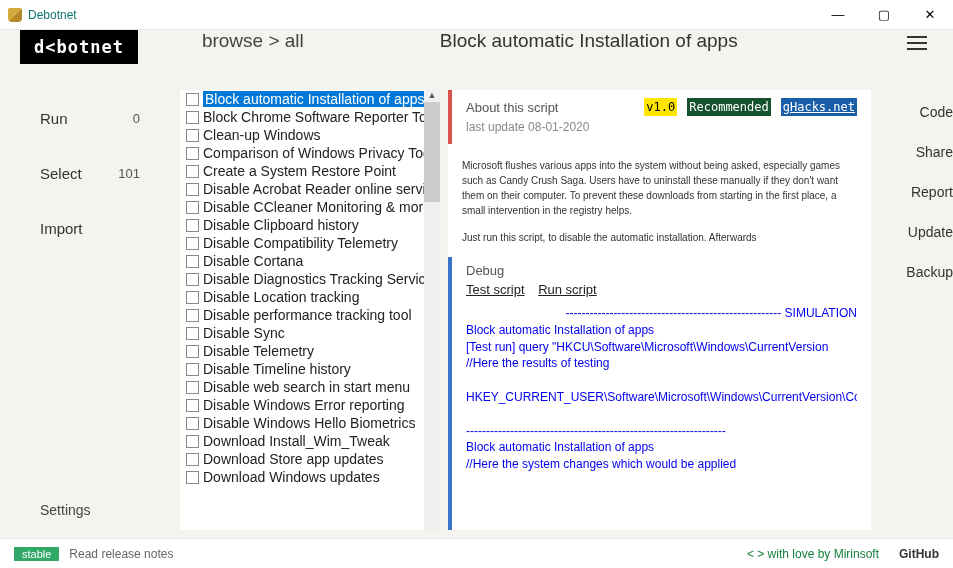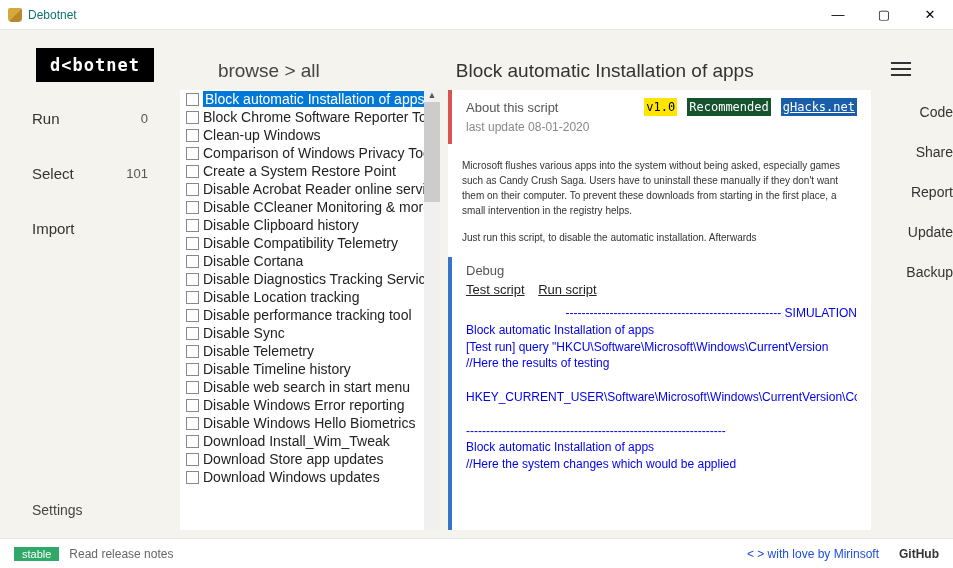--- a/index.html
+++ b/index.html
@@ -2,28 +2,28 @@
 <html><head>
 <meta charset="utf-8">
 <style>
 *{box-sizing:border-box;margin:0;padding:0;font-family:"Segoe UI",Arial,sans-serif}
 body{background:#f5f3ed;width:953px;height:568px;overflow:hidden;display:flex;flex-direction:column}
 .titlebar{height:30px;background:#fff;display:flex;align-items:center;padding-left:8px;border-bottom:1px solid #e5e5e5}
 .titlebar .shield{width:14px;height:14px;margin-right:6px;background:linear-gradient(135deg,#d4a93b 50%,#b58929 50%);border-radius:2px 2px 4px 4px}
 .titlebar .title{font-size:12px;color:#0f766e}
 .titlebar .winbtns{margin-left:auto;display:flex}
 .titlebar .winbtn{width:46px;height:30px;display:flex;align-items:center;justify-content:center;font-size:13px;font-family:Arial}
-.topbar{height:52px;display:flex;align-items:flex-end;padding:0 36px;gap:26px}
+.topbar{height:52px;display:flex;align-items:flex-start;padding:0 20px;gap:26px}
 .logo{background:#000;color:#fff;padding:7px 14px;font-size:17px;font-weight:bold;font-family:monospace;letter-spacing:1px}
 .breadcrumb{font-size:19px;color:#444;margin-left:38px}
 .pgtitle{font-size:19px;color:#333;margin-left:110px}
 .hamburger{margin-left:auto;display:flex;flex-direction:column;gap:4px;padding:6px}
 .hamburger span{width:20px;height:2px;background:#333}
 .main{flex:1;display:flex;min-height:0}
-.leftnav{width:180px;display:flex;flex-direction:column;padding:18px 8px 0}
+.leftnav{width:180px;display:flex;flex-direction:column;padding:18px 16px 0}
 .navitem{display:flex;align-items:center;padding:10px 24px;font-size:15px;color:#333;position:relative}
 .navitem .cnt{margin-left:auto;font-size:13px;color:#555}
 .settings{margin-top:auto;padding:20px 24px;font-size:14px;color:#444}
 .listpane{width:260px;background:#fff;margin:8px 0 8px 0;display:flex;flex-direction:column;position:relative;overflow:hidden}
 .listinner{overflow-y:auto;flex:1}
 .litem{display:flex;align-items:center;padding:1px 6px;font-size:14px;color:#222;white-space:nowrap}
 .litem.sel span:last-child{background:#0078d7;color:#fff;padding:0 2px}
 .cb{width:13px;height:13px;border:1px solid #888;margin-right:4px;flex-shrink:0}
 .scrollbar{position:absolute;right:0;top:0;bottom:0;width:16px;background:#f0f0f0}
 .scrollthumb{background:#ccc;width:100%}
@@ -40,21 +40,21 @@
 .debug{border-left:4px solid #3875c9;padding:6px 14px;margin-top:8px;flex:1;overflow:hidden}
 .debugh{font-size:13px;color:#555;margin-bottom:4px}
 .dlinks{font-size:13px;margin-bottom:8px}
 .dlinks span{text-decoration:underline;color:#222;margin-right:10px}
 .dout{font-family:"Consolas",monospace;font-size:12px;color:#0000ee;line-height:1.4;overflow:hidden}
 .dout .sim{text-align:right}
 .rightnav{width:70px;display:flex;flex-direction:column;padding:22px 0 0;gap:24px;align-items:flex-end}
 .rightnav div{font-size:14px;color:#333}
 .footer{height:30px;background:#fff;display:flex;align-items:center;padding:0 14px;font-size:12px;color:#666;border-top:1px solid #e5e5e5}
 .stable{background:#2fa868;color:#fff;padding:1px 8px;margin-right:10px;font-size:11px}
-.love{margin-left:auto;color:#1d4ed8}
+.love{margin-left:auto;color:#15803d}
 .github{margin-left:20px;color:#333;font-weight:bold}
 </style>
 </head>
 <body>
 
 <div class="titlebar">
   <div class="shield"></div>
   <div class="title">Debotnet</div>
   <div class="winbtns">
     <div class="winbtn">—</div>

